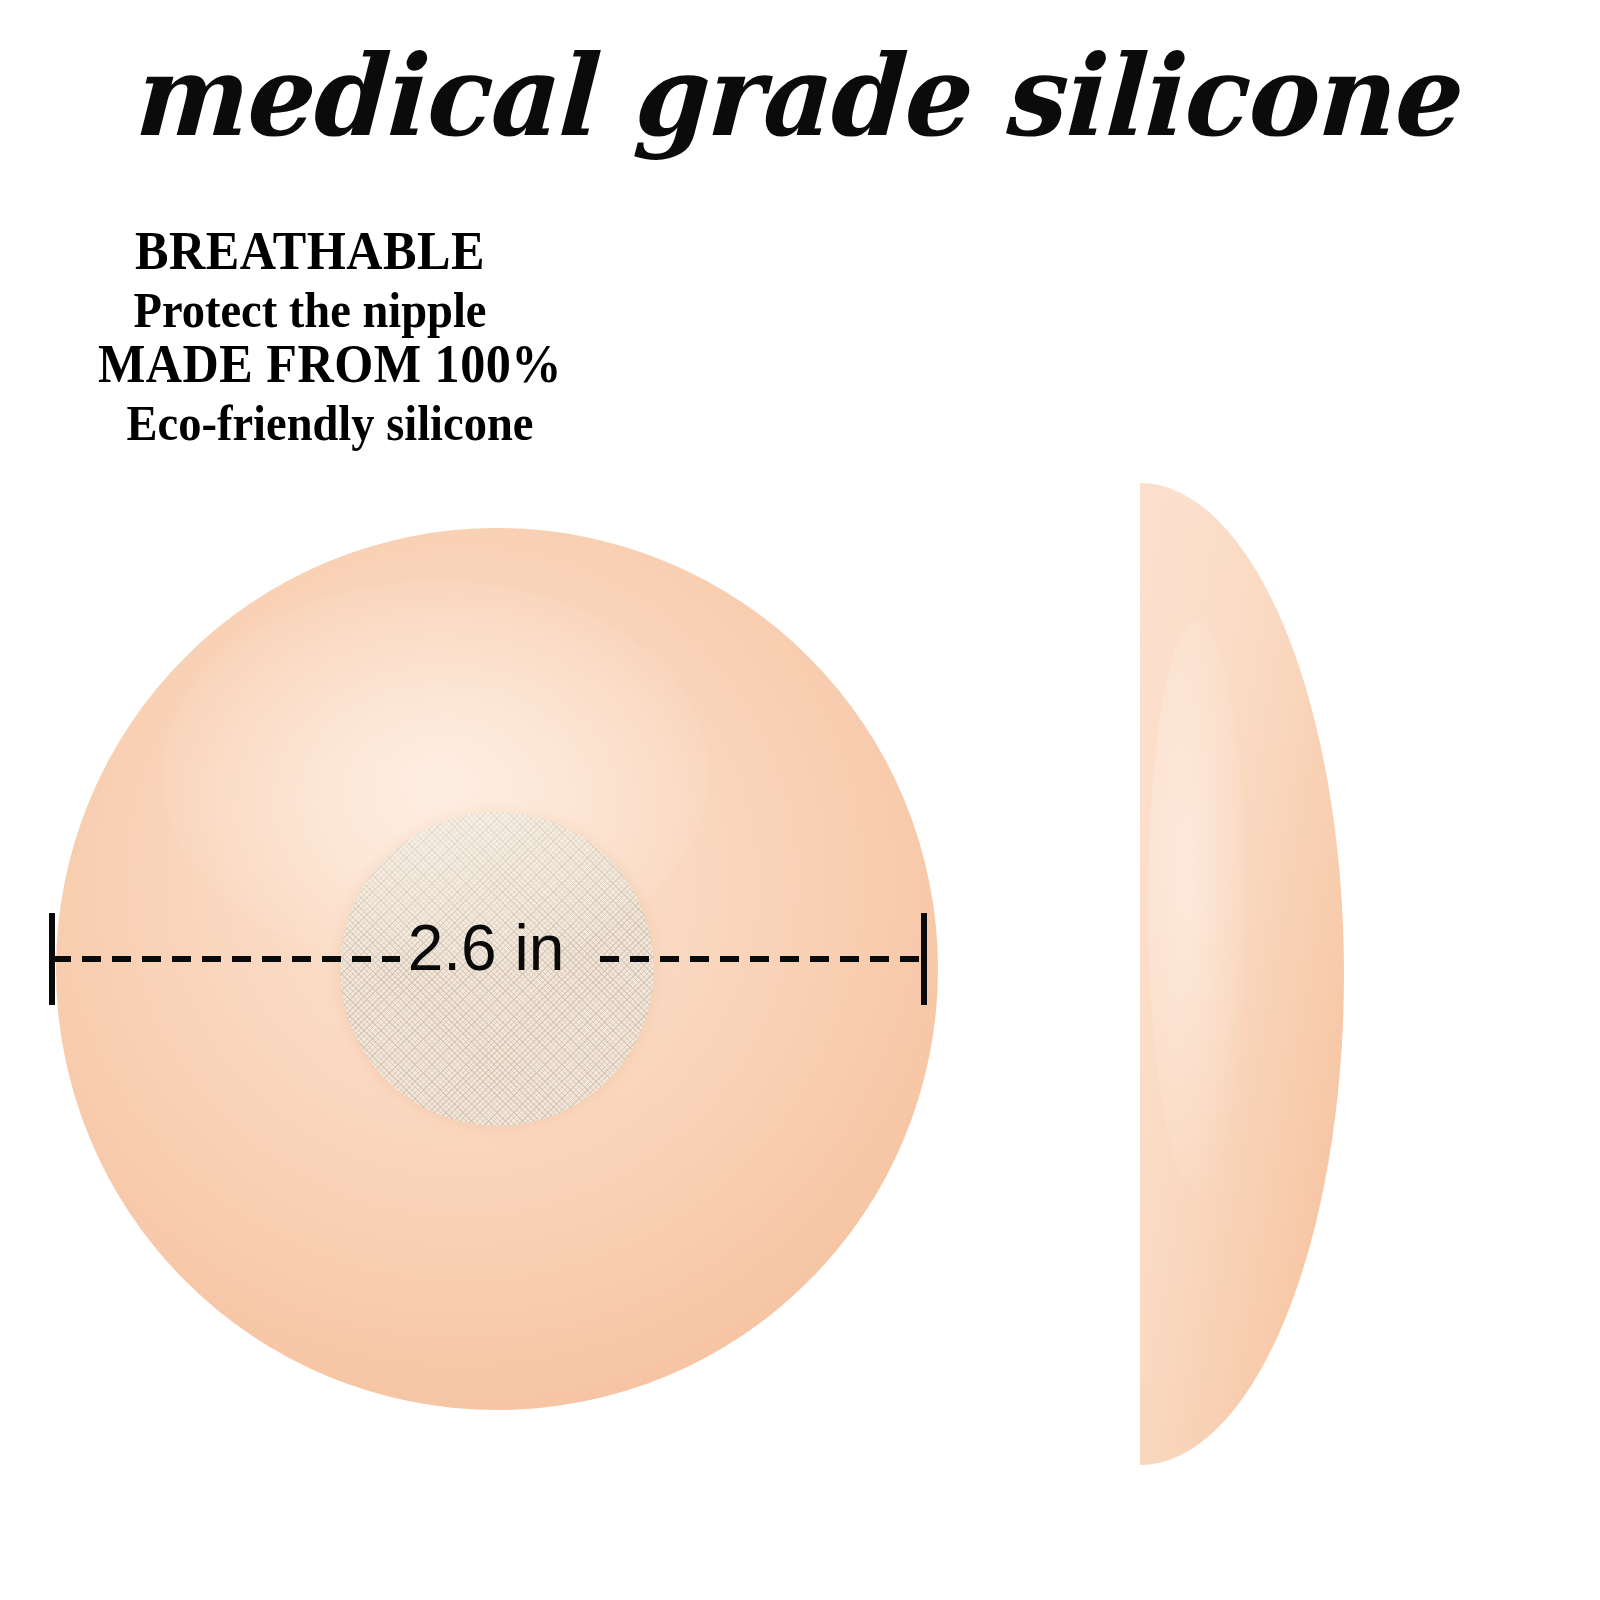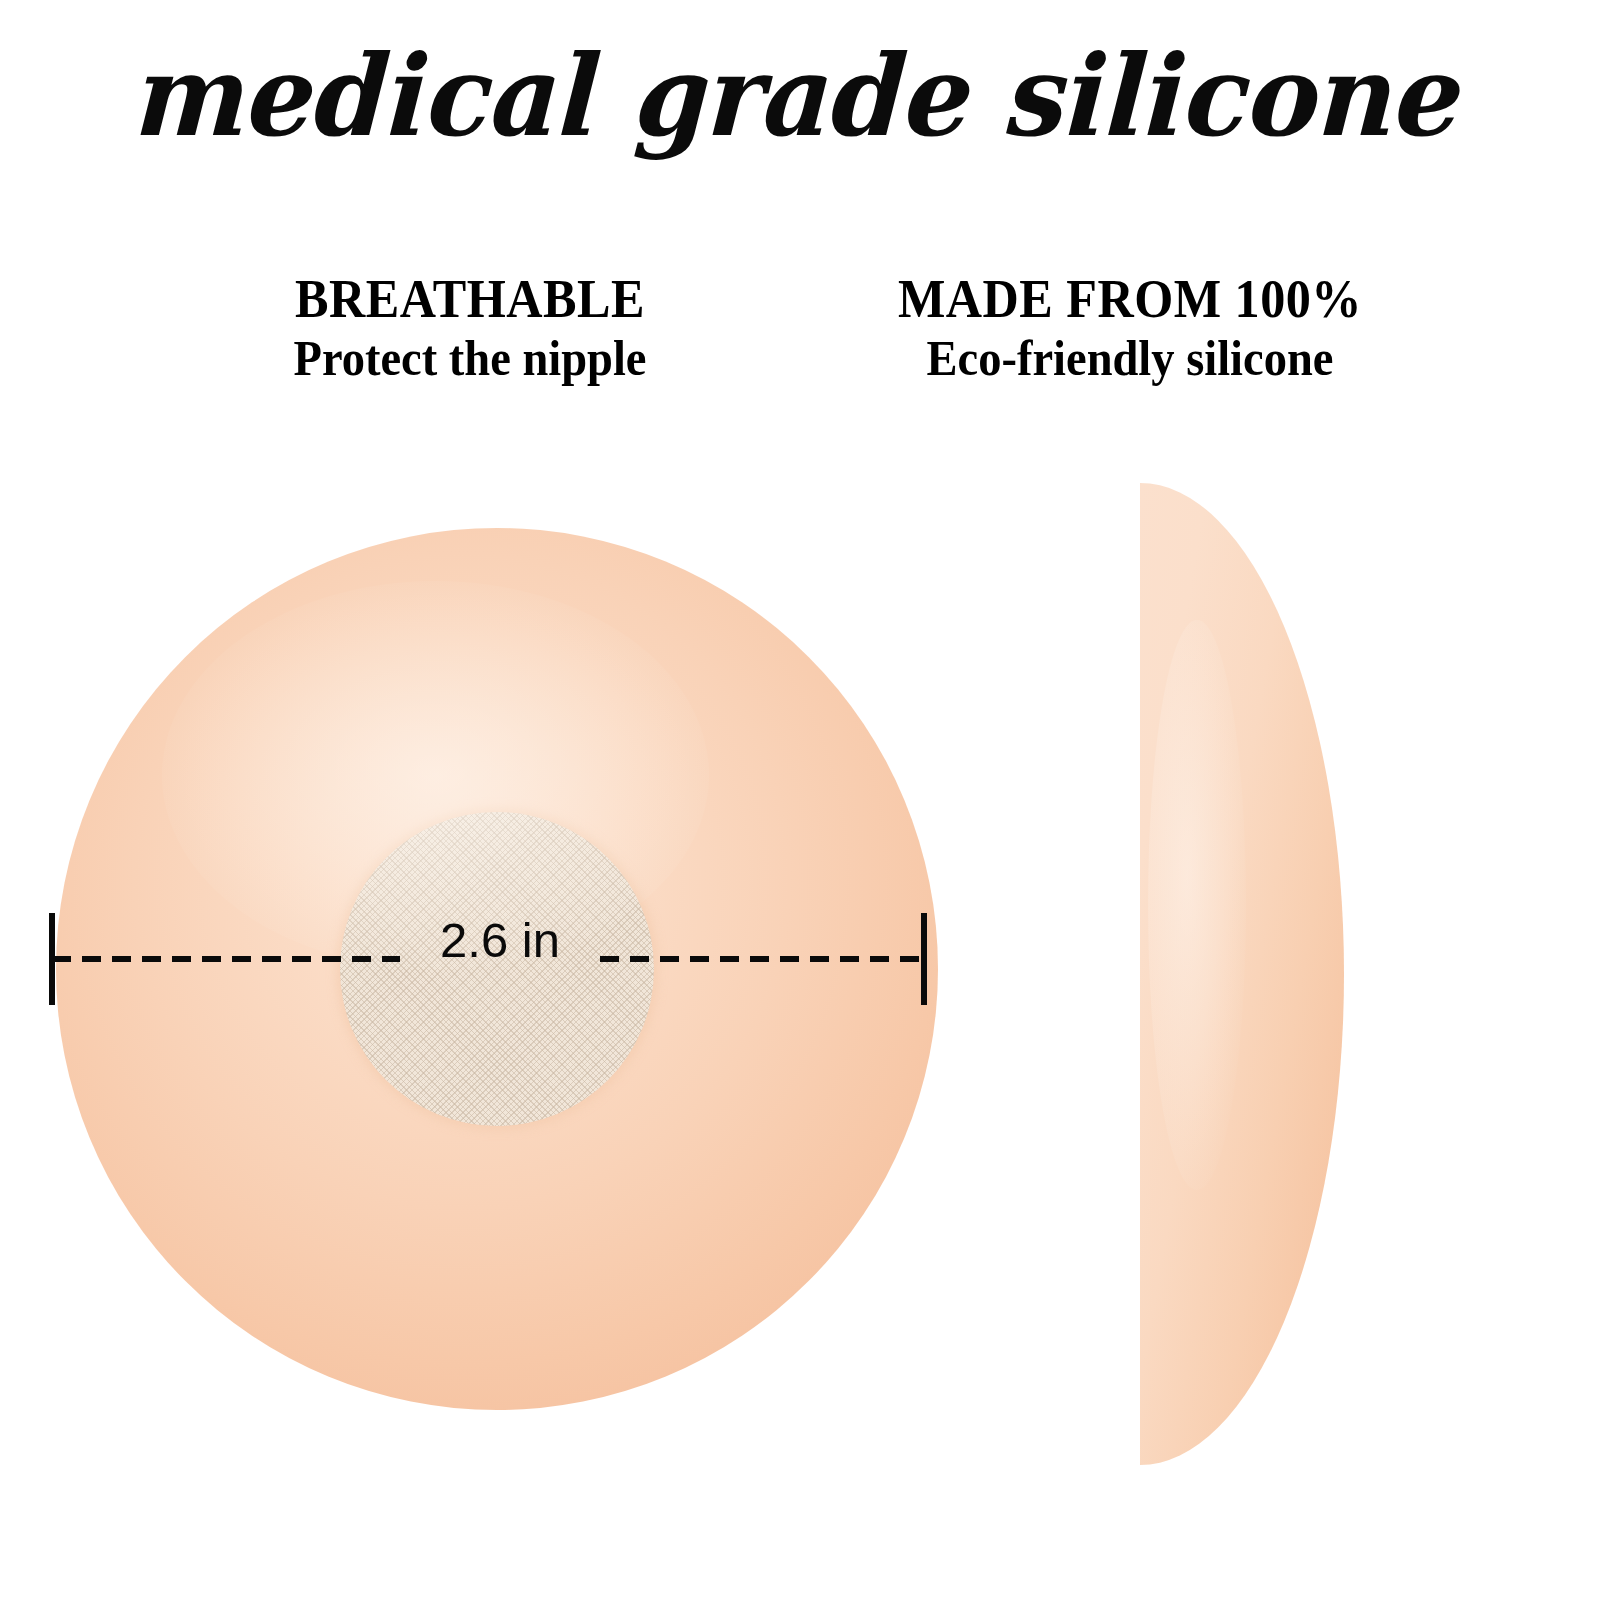--- a/index.html
+++ b/index.html
@@ -38,21 +38,21 @@
   }
 
   
   .features {
     position: absolute;
     left: 0;
     top: 272px;
     width: 1600px;
     height: 130px;
     display: flex;
-    flex-direction: row;
+    flex-direction: column;
     align-items: flex-start;
     justify-content: center;
   }
 
   .feature-col {
     width: 620px;
     text-align: center;
     color: #000000;
   }
 
@@ -172,27 +172,27 @@
       #0a0a0a 0px, #0a0a0a 19px,
       rgba(0,0,0,0) 19px, rgba(0,0,0,0) 30px);
     background-size: 30px 6px;
     background-repeat: repeat-x;
   }
   .dim-line.seg-a { left: 52px;  width: 348px; }
   .dim-line.seg-b { left: 600px; width: 325px; }
 
   .dim-label {
     position: absolute;
-    left: 397px;
+    left: 383px;
     top: 916px;
     width: 206px;
     text-align: center;
     font-family: "Liberation Sans", "DejaVu Sans", sans-serif;
     font-weight: 400;
-    font-size: 49px;
+    font-size: 64px;
     line-height: 1;
     color: #0a0a0a;
     letter-spacing: 0px;
   }
 
   
   .side-view {
     position: absolute;
     left: 1140px;
     top: 483px;

